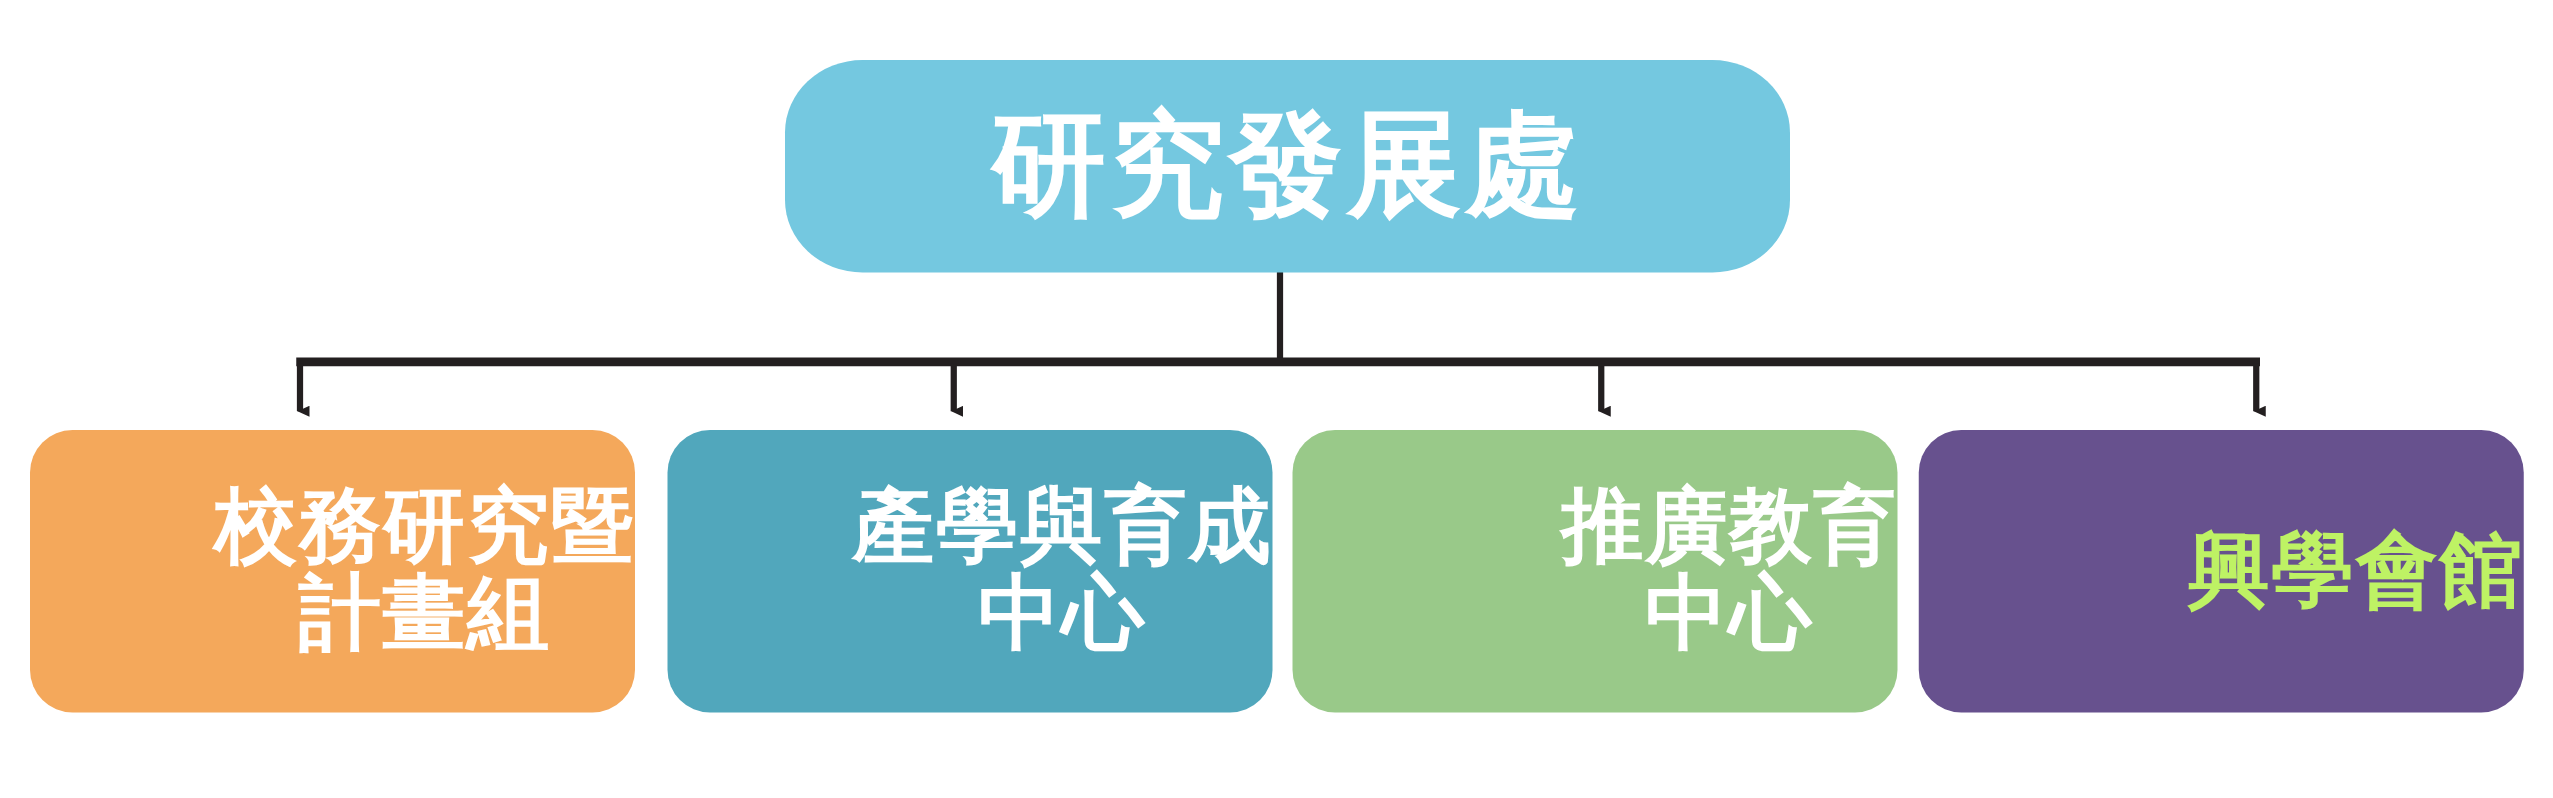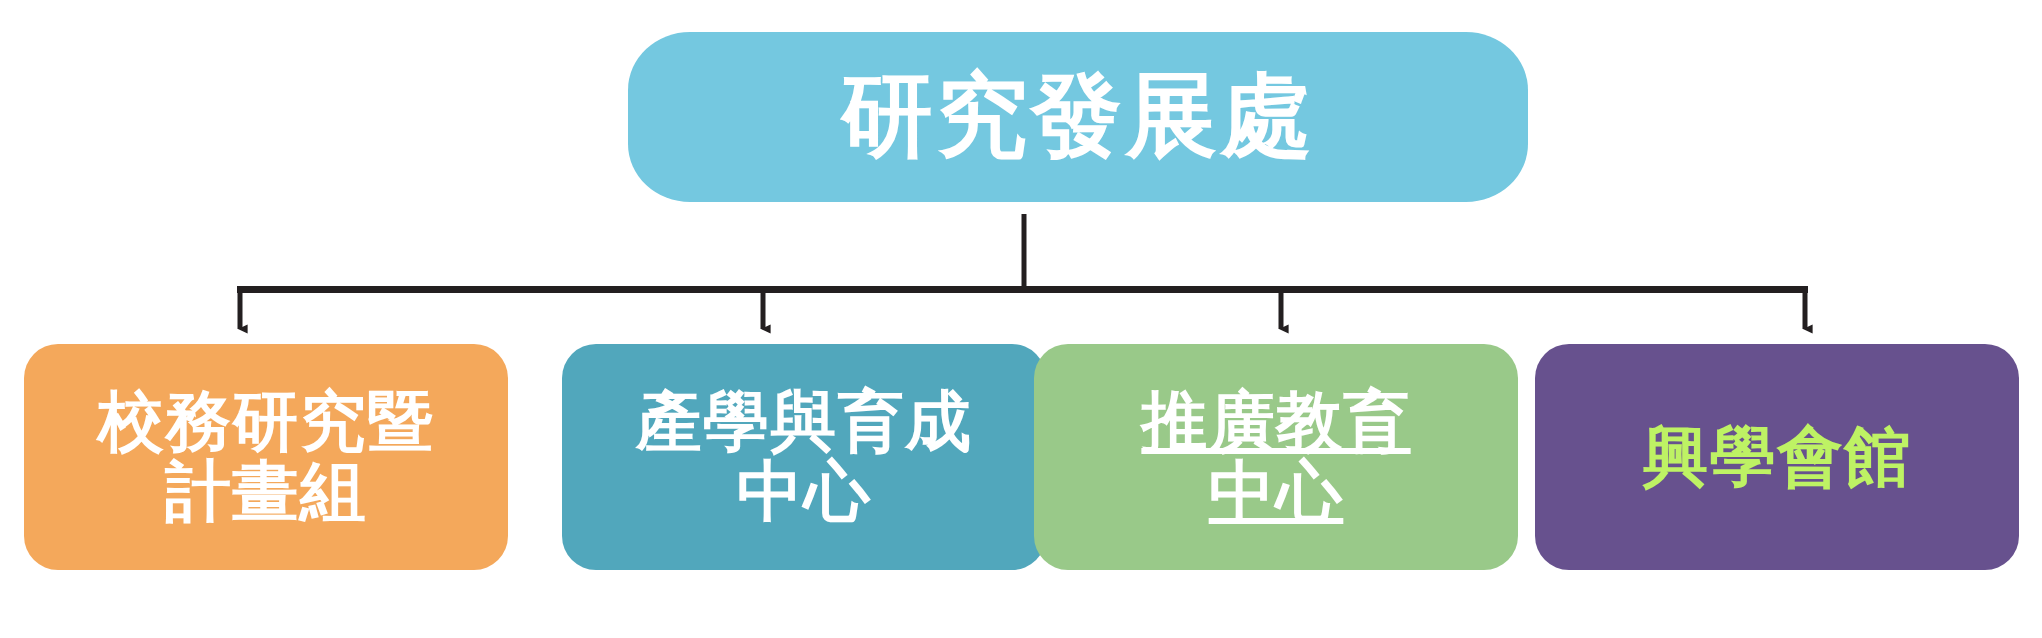--- a/index.html
+++ b/index.html
@@ -42,42 +42,43 @@
     font-weight: 700;
     line-height: 1.06;
     letter-spacing: 0.02em;
     white-space: pre-line;
     user-select: none;
   }
 
   
   #node-root {
     left: 628px;
-    top: 32px;
-    width: 900px;
+    top: 48px;
+    width: 804px;
     height: 170px;
     border-radius: 62px / 58px;
     font-size: 92px;
     letter-spacing: 0.03em;
     z-index: 3;
   }
 
   
   .node-child {
     top: 344px;
     width: 484px;
     height: 226px;
     border-radius: 34px;
     font-size: 66px;
     z-index: 3;
+    justify-content: flex-end;
   }
 
   #node-child-0 { left: 24px;   }
-  #node-child-1 { left: 534px; margin-left: 28px;  }
-  #node-child-2 { left: 1034px; text-decoration: underline; }
+  #node-child-1 { left: 534px;  }
+  #node-child-2 { left: 1034px; }
   #node-child-3 { left: 1535px; }
 
   .node-label {
     display: block;
     white-space: pre-line;
   }
 </style>
 </head>
 <body>
 

